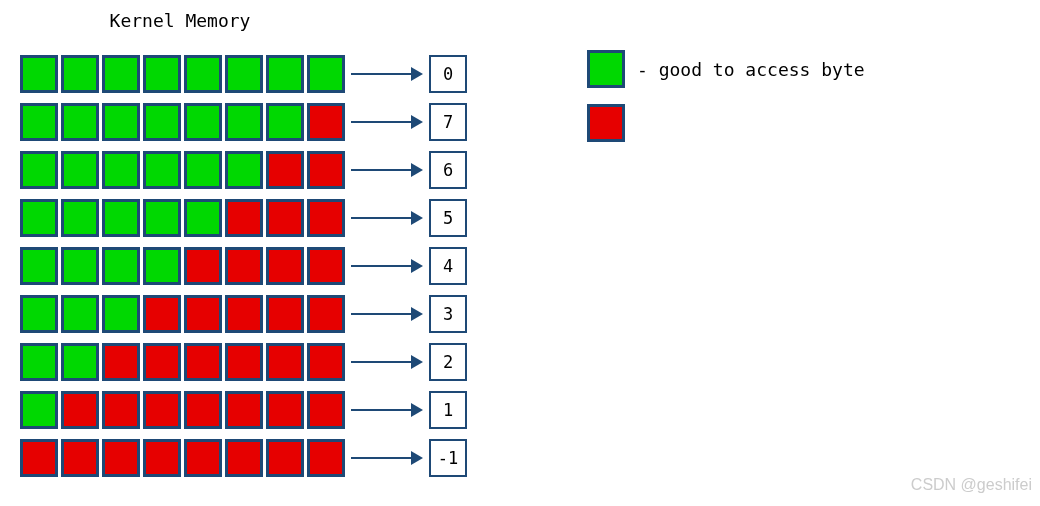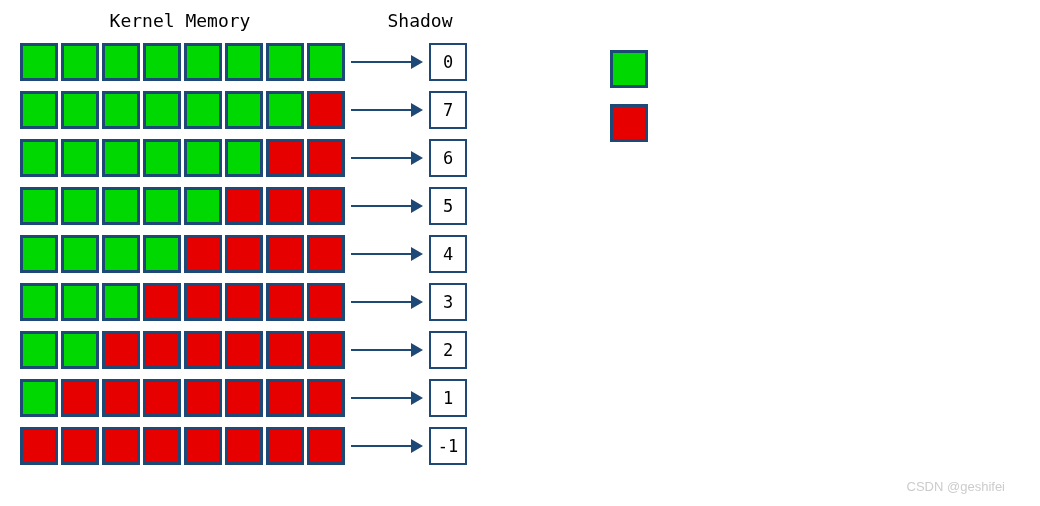--- a/index.html
+++ b/index.html
@@ -16,20 +16,21 @@
       height: 506px;
       position: relative;
     }
     .container {
       display: flex;
       align-items: flex-start;
     }
     .diagram-section {
       display: flex;
       flex-direction: column;
+      gap: 12px;
     }
     .headers {
       display: flex;
       margin-bottom: 12px;
     }
     .header-kernel {
       width: 320px;
       text-align: center;
     }
     .header-shadow {
@@ -102,34 +103,33 @@
     }
     .legend-swatch.good {
       background: #00d801;
     }
     .legend-swatch.bad {
       background: #e60000;
     }
     .watermark {
       position: absolute;
       bottom: 12px;
-      right: 35px;
-      font-size: 13px;
+      right: 8px;
+      font-size: 16px;
       color: #ccc;
       font-family: Arial, sans-serif;
     }
   </style>
 </head>
 <body>
 
 <div class="container">
   <div class="diagram-section">
     <div class="headers">
       <div class="header-kernel">Kernel Memory</div>
-      <div class="header-shadow">Shadow</div>
     </div>
     <div id="rows-container">
         <div class="row">
           <div class="cells">
             <div class="cell good"></div>
             <div class="cell good"></div>
             <div class="cell good"></div>
             <div class="cell good"></div>
             <div class="cell good"></div>
             <div class="cell good"></div>
@@ -277,20 +277,21 @@
             <div class="arrow-head"></div>
           </div>
           <div class="shadow-box">-1</div>
         </div>
       </div>
   </div>
 
   <div class="legend">
     <div class="legend-item">
       <div class="legend-swatch good"></div>
+      <span>- good to access byte</span>
     </div>
     <div class="legend-item">
       <div class="legend-swatch bad"></div>
     </div>
   </div>
 </div>
 
 <div class="watermark">CSDN @geshifei</div>
 
 </body></html>

